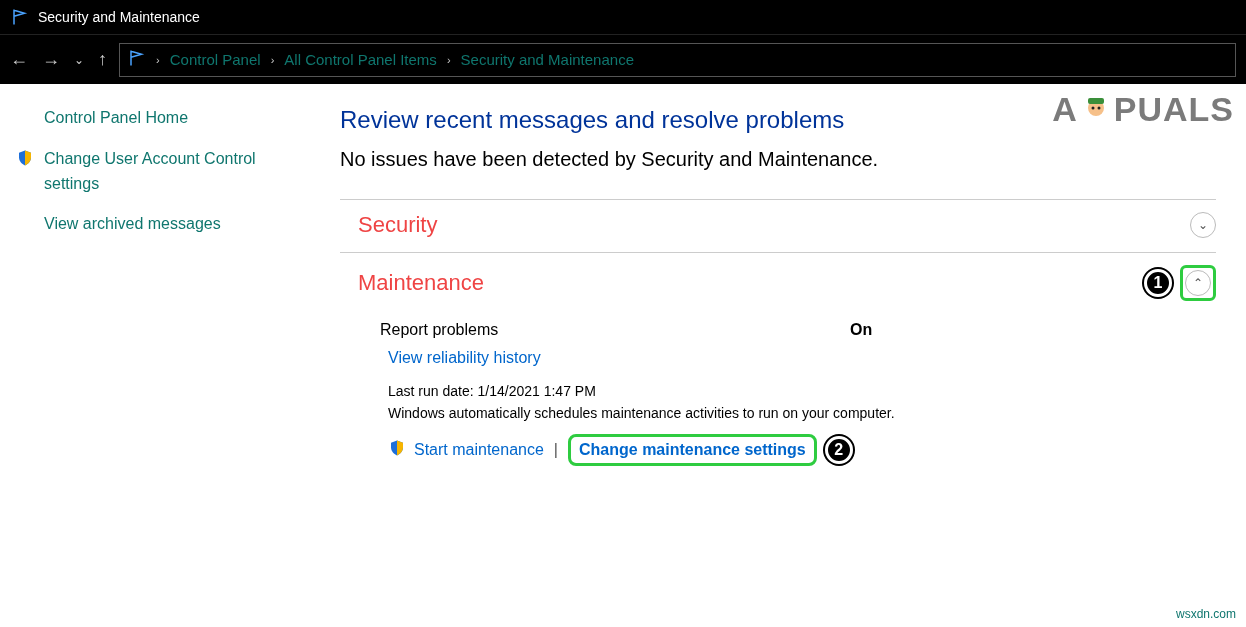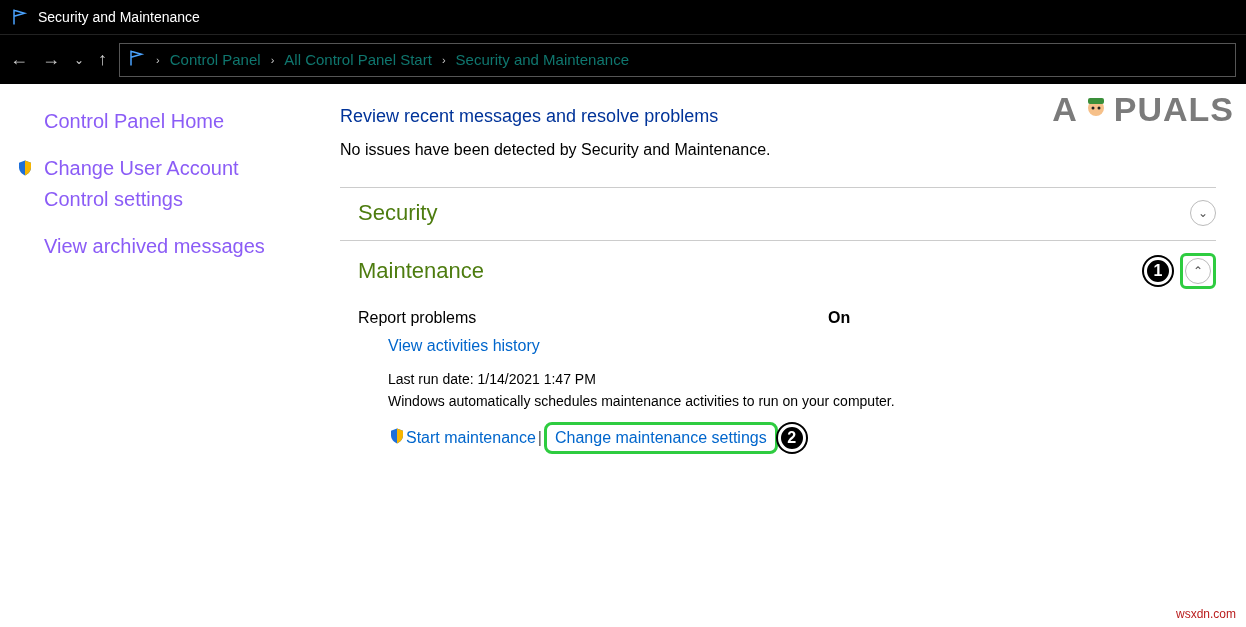--- a/index.html
+++ b/index.html
@@ -54,76 +54,77 @@
     display: flex;
     height: calc(627px - 84px);
     position: relative;
   }
   .sidebar {
     width: 300px;
     padding: 22px 20px 20px 44px;
   }
   .sidebar a {
     display: block;
-    color: #8b5cf6;
+    color: #0f766e;
     text-decoration: none;
-    font-size: 20px;
+    font-size: 16px;
     line-height: 1.55;
     margin-bottom: 16px;
     position: relative;
   }
   .sidebar a .shield {
     position: absolute; left: -28px; top: 2px;
   }
   .main {
     flex: 1;
     padding: 22px 30px 0 40px;
     position: relative;
   }
   h1 {
     color: #003399;
     font-weight: 400;
-    font-size: 18px;
+    font-size: 24px;
     margin: 0 0 14px 0;
   }
-  .status-msg { font-size: 16px; margin-bottom: 28px; }
+  .status-msg { font-size: 20px; margin-bottom: 28px; }
   .section-header {
     border-top: 1px solid #ccc;
     padding: 12px 0 8px 18px;
     display: flex;
     align-items: center;
     justify-content: space-between;
     position: relative;
   }
   .section-title {
-    color: #4d7c0f;
+    color: #ef4444;
     font-size: 22px;
     font-weight: 400;
   }
   .chev {
     width: 26px; height: 26px;
     border: 1px solid #bbb;
     border-radius: 50%;
     display: flex; align-items:center; justify-content:center;
     font-size: 12px; color: #555;
     background:#fff;
   }
   .section-body { padding: 6px 0 6px 18px; }
-  .row { display:flex; padding: 6px 0; font-size:16px; }
+  .row { display:flex; padding: 6px 0; font-size:16px;margin-left:22px; }
   .row .label { flex: 0 0 470px; }
   .row .value { flex: 1; font-weight: bold; }
   .sub-link { color:#0066cc; text-decoration:none; font-size:16px; padding-left:30px; display:inline-block; margin-top:4px; margin-bottom:14px;}
   .desc { padding-left:30px; font-size:14px; line-height:1.55; }
-  .action-row { padding-left:30px; margin-top:10px; margin-bottom:18px; font-size:16px; display:flex; align-items:center; }
+  .action-row { padding-left:30px; margin-top:10px; margin-bottom:18px; font-size:16px; display:flex; align-items:center; gap:8px;}
   .action-row a { color:#0066cc; text-decoration:none; }
   .pipe { color:#555; margin:0 2px; }
   .highlight-green {
     border: 3px solid #2ecc40;
     border-radius: 8px;
     padding: 4px 8px;
+    font-weight: bold;
   }
   .highlight-green-small {
     border: 3px solid #2ecc40;
     border-radius: 6px;
     padding: 2px;
     display:inline-flex;
   }
   .num-badge {
     width: 28px; height: 28px;
     border-radius: 50%;
@@ -141,21 +142,21 @@
     font-size: 34px;
     font-weight: 700;
     color: #7b7b7b;
     letter-spacing: 1px;
     display:flex;align-items:center;gap:2px;
     pointer-events:none;
   }
   .watermark .face { width:32px;height:32px; }
   .footer-mark {
     position:absolute; bottom:6px; right:10px;
-    font-size:12px; color:#b91c1c;
+    font-size:12px; color:#0f766e;
   }
   svg.shield-svg { width:18px; height:18px; }
   svg.flag-svg { width:18px; height:18px; }
 </style>
 </head>
 <body>
 
 <div class="titlebar">
   <span class="flag">
     <svg class="flag-svg" viewBox="0 0 24 24">
@@ -174,21 +175,21 @@
   </div>
   <div class="addr">
     <span>
       <svg class="flag-svg" viewBox="0 0 24 24">
           <path d="M4 2v20M4 3l14 4-14 4" fill="none" stroke="#4aa3ff" stroke-width="2"></path>
         </svg>
     </span>
     <span class="sep">›</span>
     <span class="crumb">Control Panel</span>
     <span class="sep">›</span>
-    <span class="crumb">All Control Panel Start</span>
+    <span class="crumb">All Control Panel Items</span>
     <span class="sep">›</span>
     <span class="crumb">Security and Maintenance</span>
   </div>
 </div>
 
 <div class="content">
 
   <div class="sidebar">
     <a href="#"><span>Control Panel Home</span></a>
     <a href="#">
@@ -220,21 +221,21 @@
           <span class="chev">⌃</span>
         </span>
       </span>
     </div>
 
     <div class="section-body">
       <div class="row">
         <span class="label">Report problems</span>
         <span class="value">On</span>
       </div>
-      <a class="sub-link" href="#">View activities history</a>
+      <a class="sub-link" href="#">View reliability history</a>
 
       <div class="desc">Last run date: 1/14/2021 1:47 PM</div>
       <div class="desc">Windows automatically schedules maintenance activities to run on your computer.</div>
 
       <div class="action-row">
         <span>
           <svg class="shield-svg" viewBox="0 0 24 24">
               <path d="M12 2l8 3v6c0 5-3.5 9-8 11-4.5-2-8-6-8-11V5l8-3z" fill="#1e6fd9"></path>
               <path d="M12 2l8 3v6c0 5-3.5 9-8 11V2z" fill="#f7b500"></path>
             </svg>

